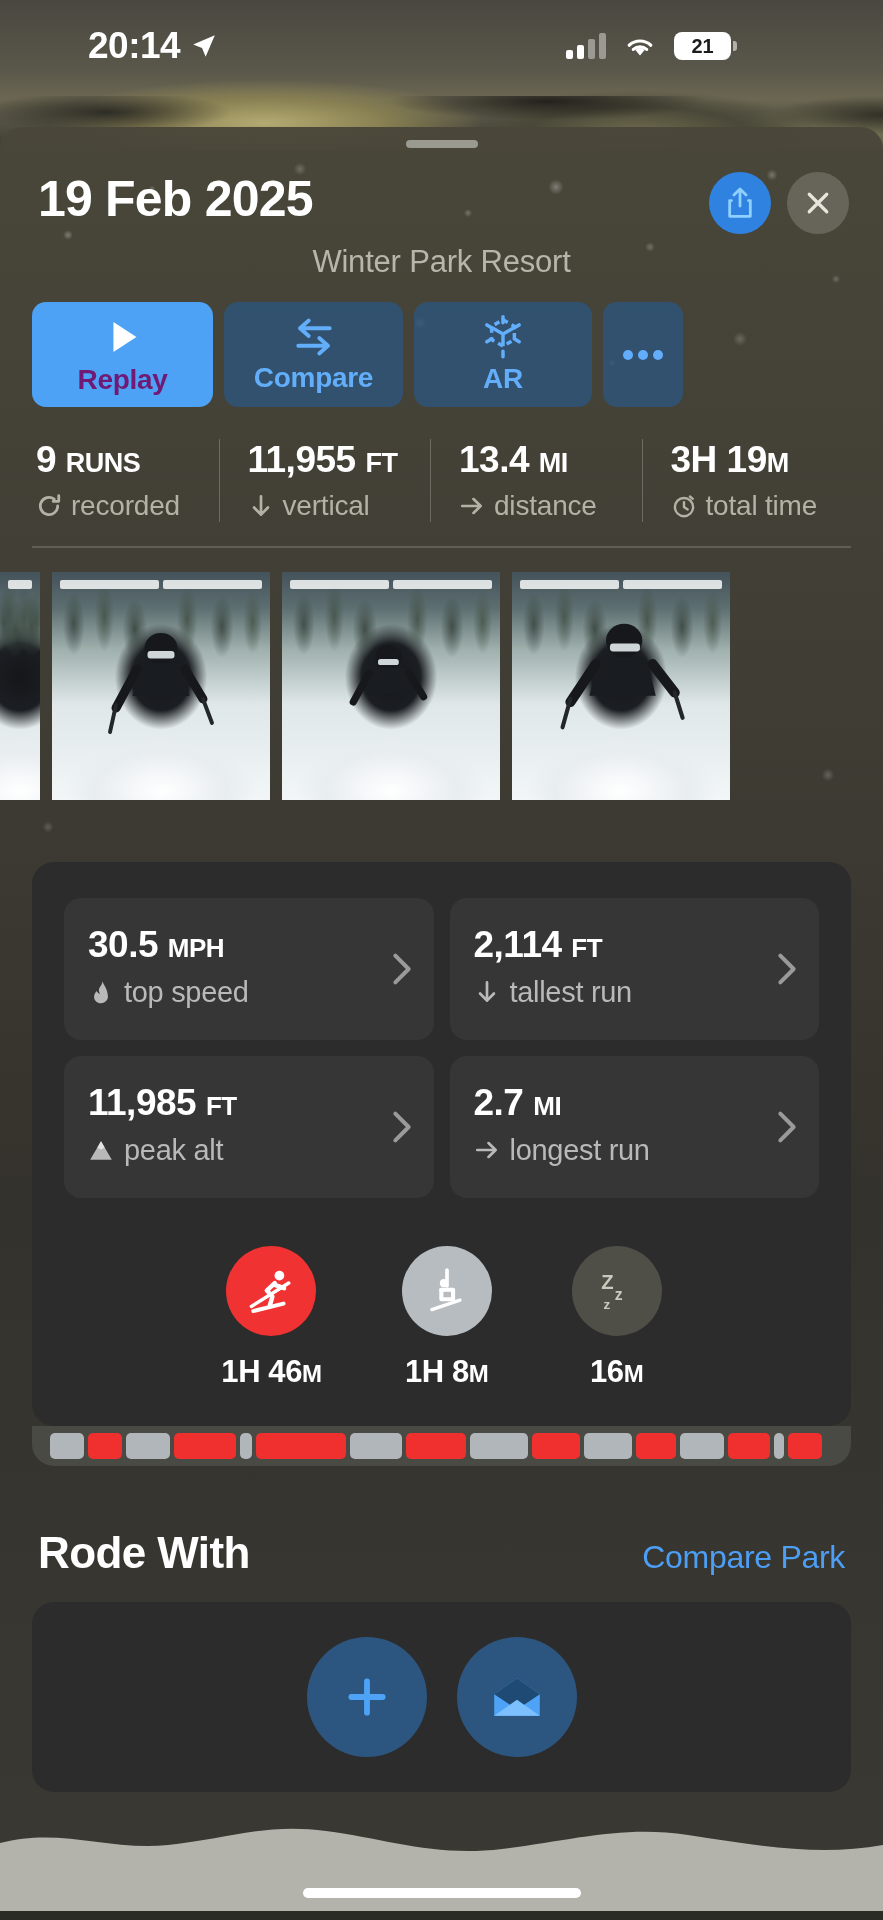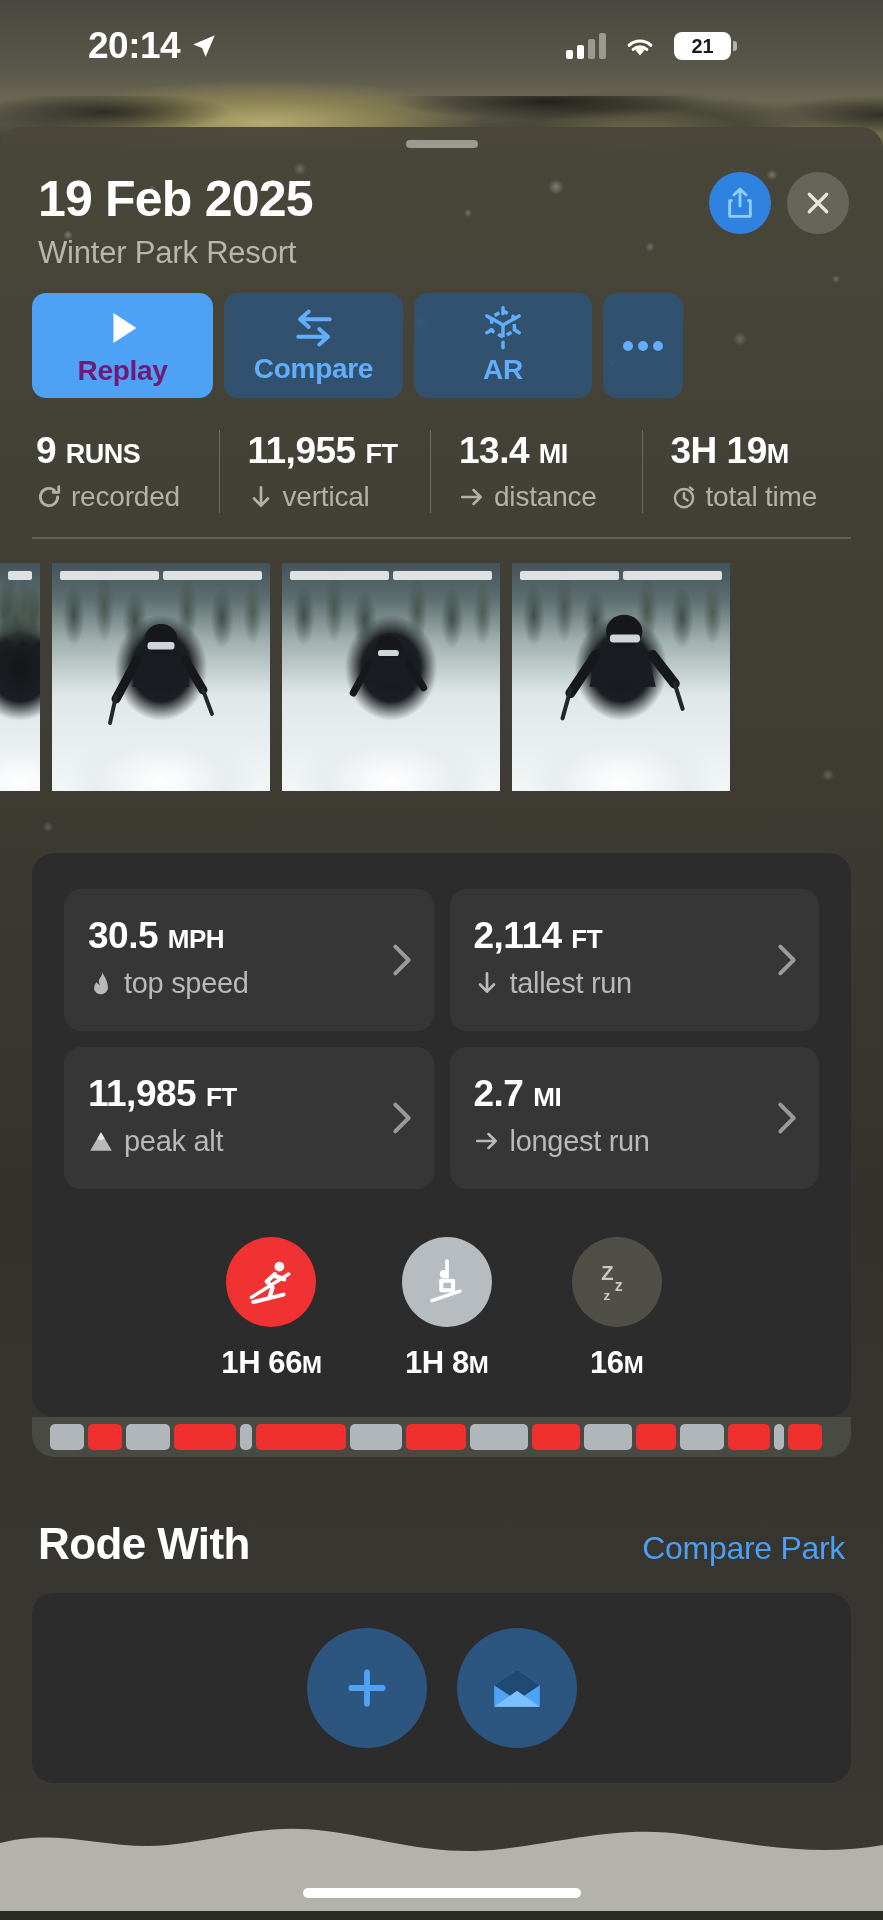--- a/index.html
+++ b/index.html
@@ -87,21 +87,21 @@
       radial-gradient(circle 10px at 120px 1512px, rgba(255,255,255,.18), transparent 70%),
       radial-gradient(circle 7px at 560px 1480px, rgba(255,255,255,.20), transparent 70%),
       radial-gradient(circle 8px at 800px 1530px, rgba(255,255,255,.18), transparent 70%);
   }
 
   .sheet-inner{ position:relative; z-index:5; }
 
   
   .hdr{ padding:22px 38px 0; position:relative; }
   .hdr-title{ font-size:50px; font-weight:700; color:#fff; letter-spacing:-0.8px; }
-  .hdr-sub{ font-size:31px; color:#b8b6ac; margin-top:7px; letter-spacing:-0.2px; }
+  .hdr-sub{ font-size:31px; color:#b8b6ac; margin-top:16px; letter-spacing:-0.2px;text-align:center; }
   .hdr-btns{ position:absolute; right:34px; top:24px; display:flex; gap:16px; }
   .circ-btn{
     width:62px; height:62px; border-radius:50%;
     display:flex; align-items:center; justify-content:center; cursor:pointer;
   }
   .circ-share{ background:#2f82e0; }
   .circ-close{ background:rgba(130,128,116,.55); }
 
   
   .actions{ display:flex; gap:11px; padding:22px 32px 0; }
@@ -445,21 +445,21 @@
         <div class="actv">
           <div class="actv-c c-ski">
             <svg width="56" height="56" viewBox="0 0 24 24">
               <circle cx="15.6" cy="5.4" r="2.1" fill="#fff"></circle>
               <path d="M13.6 8.6l-3.4 3.2 2.4 2.6-1.2 4.2" stroke="#fff" stroke-width="1.9" fill="none" stroke-linecap="round" stroke-linejoin="round"></path>
               <path d="M13.6 9.4l4 1.4" stroke="#fff" stroke-width="1.9" fill="none" stroke-linecap="round"></path>
               <path d="M3.6 18.6l16-10" stroke="#fff" stroke-width="1.5" stroke-linecap="round"></path>
               <path d="M4.4 20.6l13-3.2" stroke="#fff" stroke-width="1.7" stroke-linecap="round"></path>
             </svg>
           </div>
-          <div class="actv-t"><span>1H 66</span><span class="u">M</span></div>
+          <div class="actv-t"><span>1H 46</span><span class="u">M</span></div>
         </div>
         <div class="actv">
           <div class="actv-c c-lift">
             <svg width="52" height="52" viewBox="0 0 24 24">
               <path d="M12 2.4v7.2" stroke="#fff" stroke-width="1.7" stroke-linecap="round"></path>
               <circle cx="10.6" cy="8.4" r="1.9" fill="#fff"></circle>
               <path d="M9.4 11.4h5.4v4.4" stroke="#fff" stroke-width="1.9" fill="none" stroke-linecap="round" stroke-linejoin="round"></path>
               <path d="M9.4 11.4v4.4h5.4" stroke="#fff" stroke-width="1.9" fill="none" stroke-linecap="round" stroke-linejoin="round"></path>
               <path d="M5 20.6l13-4.4" stroke="#fff" stroke-width="1.5" stroke-linecap="round"></path>
             </svg>

